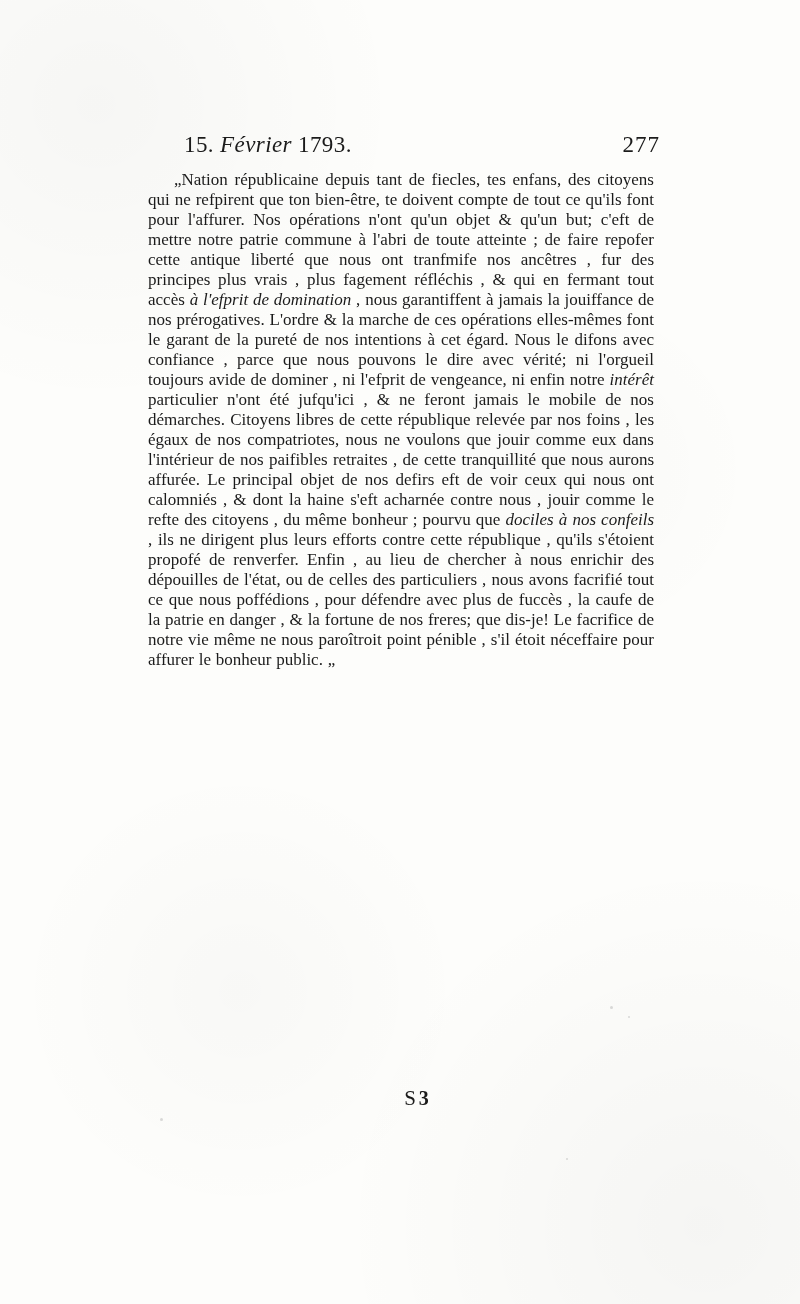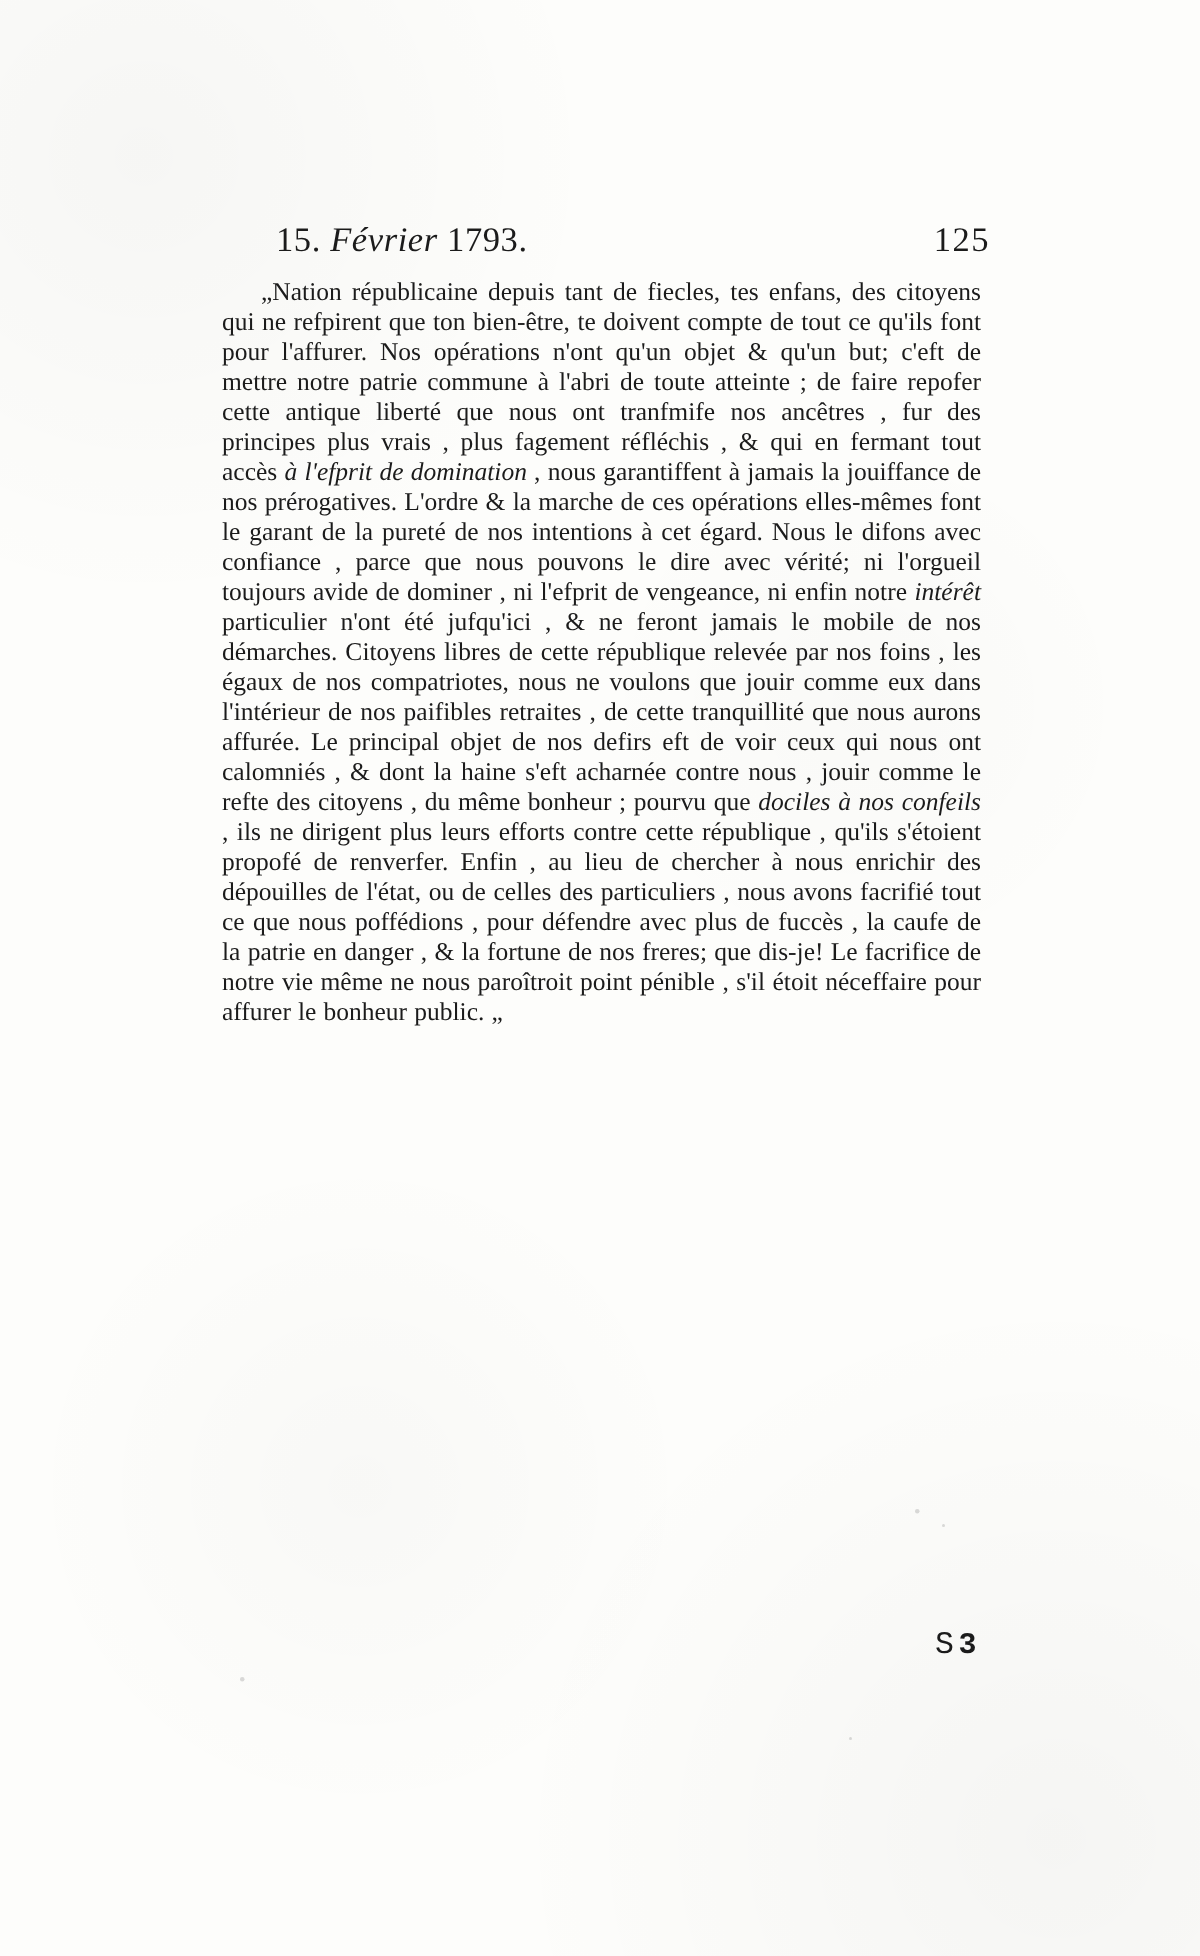--- a/index.html
+++ b/index.html
@@ -30,21 +30,21 @@
     background:
       radial-gradient(circle at 12% 8%, rgba(0,0,0,0.028), rgba(0,0,0,0) 22%),
       radial-gradient(circle at 88% 94%, rgba(0,0,0,0.03), rgba(0,0,0,0) 26%),
       radial-gradient(circle at 72% 36%, rgba(0,0,0,0.016), rgba(0,0,0,0) 18%),
       radial-gradient(circle at 30% 76%, rgba(0,0,0,0.018), rgba(0,0,0,0) 20%);
     pointer-events: none;
   }
   .content {
     position: absolute;
     left: 148px;
-    top: 147px;
+    top: 132px;
     width: 506px;
   }
   .header-line {
     display: flex;
     align-items: baseline;
     justify-content: flex-start;
     position: relative;
     height: 38px;
   }
   .running-head {
@@ -77,27 +77,26 @@
     text-indent: 26px;
   }
   .para + .para {
     margin-top: 4px;
   }
   .it {
     font-style: italic;
   }
   .signature {
     position: absolute;
-    left: 148px;
+    left: 165px;
     top: 1086px;
     width: 506px;
-    text-align: right;
+    text-align: center;
     font-size: 21px;
     letter-spacing: 3px;
-    font-family: Liberation Mono, monospace;
   }
   .signature .sig-num {
     font-weight: bold;
     font-size: 20px;
   }
   
   .speckle {
     position: absolute;
     background: rgba(60,60,60,0.18);
     border-radius: 50%;
@@ -106,21 +105,21 @@
 </style>
 </head>
 <body>
 
 <div class="page">
 
   <div class="content">
 
     <div class="header-line">
       <div class="running-head"><span class="date-num">15.</span> <span>Février</span> <span class="date-num">1793.</span></div>
-      <div class="page-number">125</div>
+      <div class="page-number">277</div>
     </div>
 
     <div class="body-text">
       <p class="para" id="para-1"><span>„Nation républicaine depuis tant de fiecles, tes enfans, des citoyens qui ne refpirent que ton bien-être, te doivent compte de tout ce qu'ils font pour l'affurer. Nos opérations n'ont qu'un objet &amp; qu'un but; c'eft de mettre notre patrie commune à l'abri de toute atteinte ; de faire repofer cette antique liberté que nous ont tranfmife nos ancêtres , fur des principes plus vrais , plus fagement réfléchis , &amp; qui en fermant tout accès </span><span class="it">à l'efprit de domination</span><span> , nous garantiffent à jamais la jouiffance de nos prérogatives. L'ordre &amp; la marche de ces opérations elles-mêmes font le garant de la pureté de nos intentions à cet égard. Nous le difons avec confiance , parce que nous pouvons le dire avec vérité; ni l'orgueil toujours avide de dominer , ni l'efprit de vengeance, ni enfin notre </span><span class="it">intérêt</span><span> particulier n'ont été jufqu'ici , &amp; ne feront jamais le mobile de nos démarches. Citoyens libres de cette république relevée par nos foins , les égaux de nos compatriotes, nous ne voulons que jouir comme eux dans l'intérieur de nos paifibles retraites , de cette tranquillité que nous aurons affurée. Le principal objet de nos defirs eft de voir ceux qui nous ont calomniés , &amp; dont la haine s'eft acharnée contre nous , jouir comme le refte des citoyens , du même bonheur ; pourvu que </span><span class="it">dociles à nos confeils</span><span> , ils ne dirigent plus leurs efforts contre cette république , qu'ils s'étoient propofé de renverfer. Enfin , au lieu de chercher à nous enrichir des dépouilles de l'état, ou de celles des particuliers , nous avons facrifié tout ce que nous poffédions , pour défendre avec plus de fuccès , la caufe de la patrie en danger , &amp; la fortune de nos freres; que dis-je! Le facrifice de notre vie même ne nous paroîtroit point pénible , s'il étoit néceffaire pour affurer le bonheur public. „</span></p>
     </div>
 
   </div>
 
   <div class="signature">
     <span>S</span><span class="sig-num">3</span>

